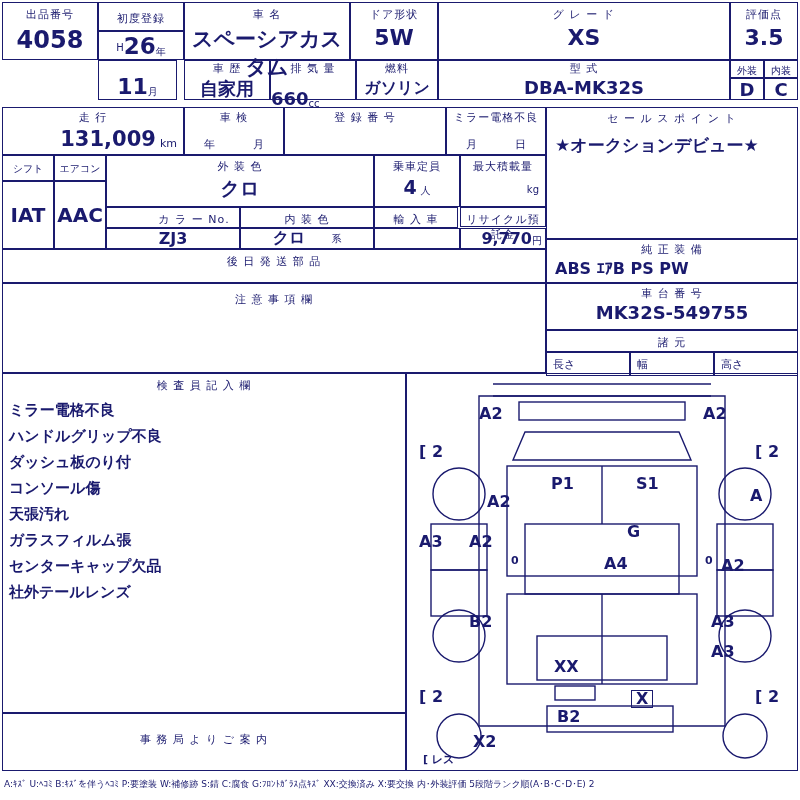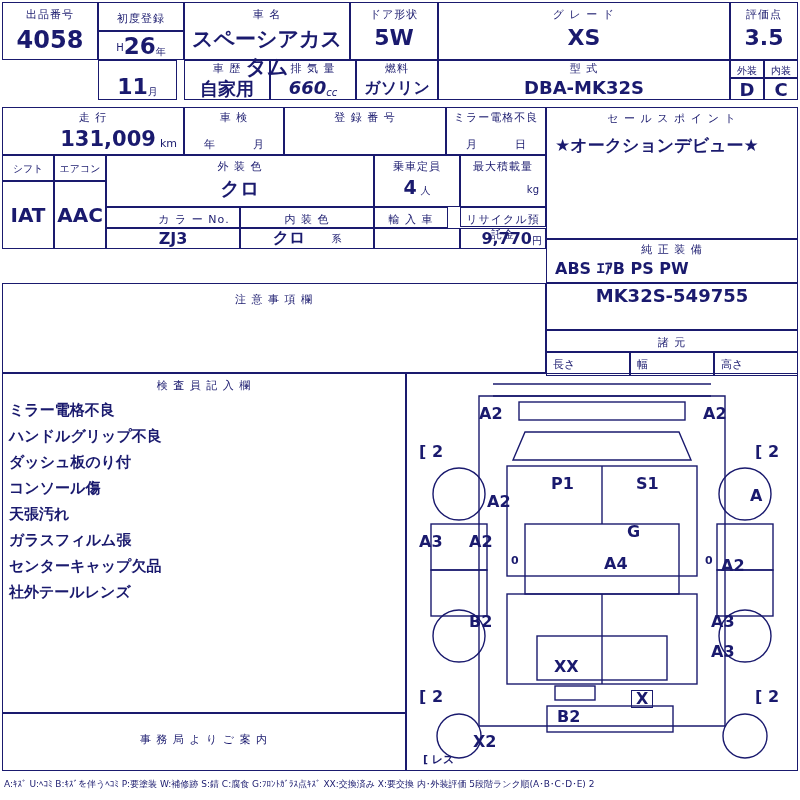--- a/index.html
+++ b/index.html
@@ -72,21 +72,21 @@
     </div>
   </div>
 
   <div class="box" style="left:182px;top:58px;width:86px;height:40px;">
     <div class="lbl">車 歴</div>
     <div class="val" style="font-size:18px;margin-top:1px;">自家用</div>
   </div>
 
   <div class="box" style="left:268px;top:58px;width:86px;height:40px;">
     <div class="lbl">排 気 量</div>
-    <div style="display:flex;align-items:flex-end;justify-content:center;margin-top:1px;font-style:italic;">
+    <div style="display:flex;align-items:flex-end;justify-content:flex-start;margin-top:12px;">
       <span class="big" style="font-size:18px;">660</span>
       <span class="sm">cc</span>
     </div>
   </div>
 
   <div class="box" style="left:354px;top:58px;width:82px;height:40px;">
     <div class="lbl">燃料</div>
     <div class="val" style="font-size:16px;margin-top:2px;">ガソリン</div>
   </div>
 
@@ -173,21 +173,21 @@
       <span class="sm">kg</span>
     </div>
   </div>
 
   <div class="box" style="left:104px;top:205px;width:134px;height:21px;">
     <div class="lbl" style="margin-top:4px;padding-left:42px;">カ ラ ー No.</div>
   </div>
   <div class="box" style="left:238px;top:205px;width:134px;height:21px;">
     <div class="lbl" style="margin-top:4px;">内 装 色</div>
   </div>
-  <div class="box" style="left:372px;top:205px;width:74px;height:21px;">
+  <div class="box" style="left:372px;top:205px;width:84px;height:21px;">
     <div class="lbl" style="margin-top:4px;">輸 入 車</div>
   </div>
   <div class="box" style="left:458px;top:205px;width:86px;height:20px;">
     <div class="lbl" style="margin-top:4px;">リサイクル預託金</div>
   </div>
 
   <div class="box ctr" style="left:104px;top:226px;width:134px;height:21px;">
     <span class="mid">ZJ3</span>
   </div>
   <div class="box" style="left:238px;top:226px;width:134px;height:21px;">
@@ -197,31 +197,35 @@
     </div>
   </div>
   <div class="box" style="left:372px;top:226px;width:86px;height:21px;"></div>
   <div class="box" style="left:458px;top:226px;width:86px;height:21px;">
     <div style="display:flex;align-items:flex-end;justify-content:flex-end;height:100%;padding-right:3px;padding-bottom:1px;">
       <span class="big" style="font-size:16px;">9,770</span>
       <span class="sm">円</span>
     </div>
   </div>
 
+  <div class="box" style="left:0;top:247px;width:544px;height:34px;">
+    <div class="lbl" style="margin-top:4px;">後 日 発 送 部 品</div>
+  </div>
 
   <div class="box" style="left:544px;top:237px;width:252px;height:44px;">
     <div class="lbl" style="margin-top:2px;">純 正 装 備</div>
     <div style="font-size:16px;font-weight:bold;padding-left:8px;margin-top:2px;">ABS ｴｱB PS PW</div>
   </div>
 
   <div class="box" style="left:0;top:281px;width:544px;height:90px;">
     <div class="lbl" style="margin-top:8px;">注 意 事 項 欄</div>
   </div>
 
   <div class="box" style="left:544px;top:281px;width:252px;height:47px;">
+    <div class="lbl" style="margin-top:2px;">車 台 番 号</div>
     <div class="val" style="font-size:18px;margin-top:1px;">MK32S-549755</div>
   </div>
 
   <div class="box" style="left:544px;top:328px;width:252px;height:22px;">
     <div class="lbl" style="margin-top:4px;">諸 元</div>
   </div>
   <div class="box" style="left:544px;top:350px;width:84px;height:24px;">
     <div class="t" style="padding-left:6px;margin-top:4px;">長さ</div>
   </div>
   <div class="box" style="left:628px;top:350px;width:84px;height:24px;">

